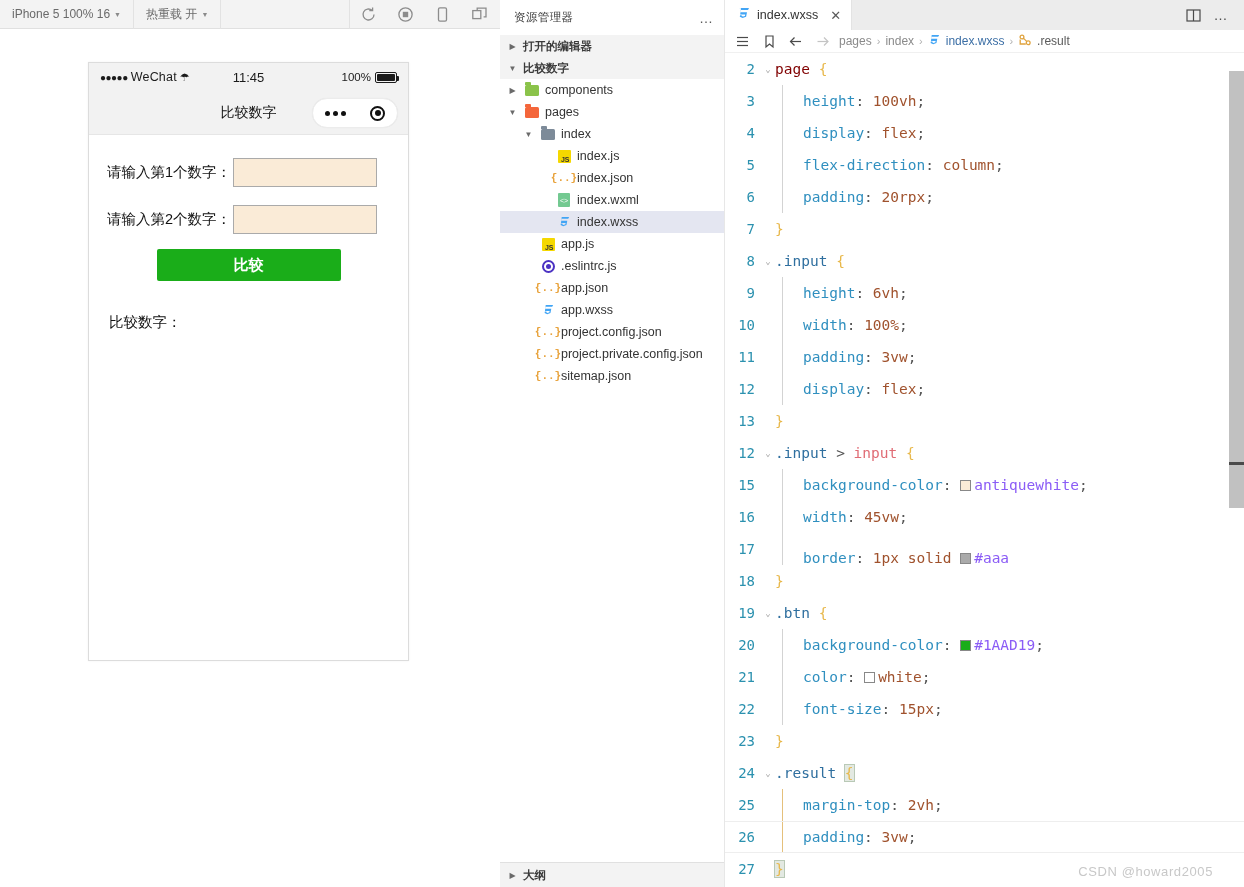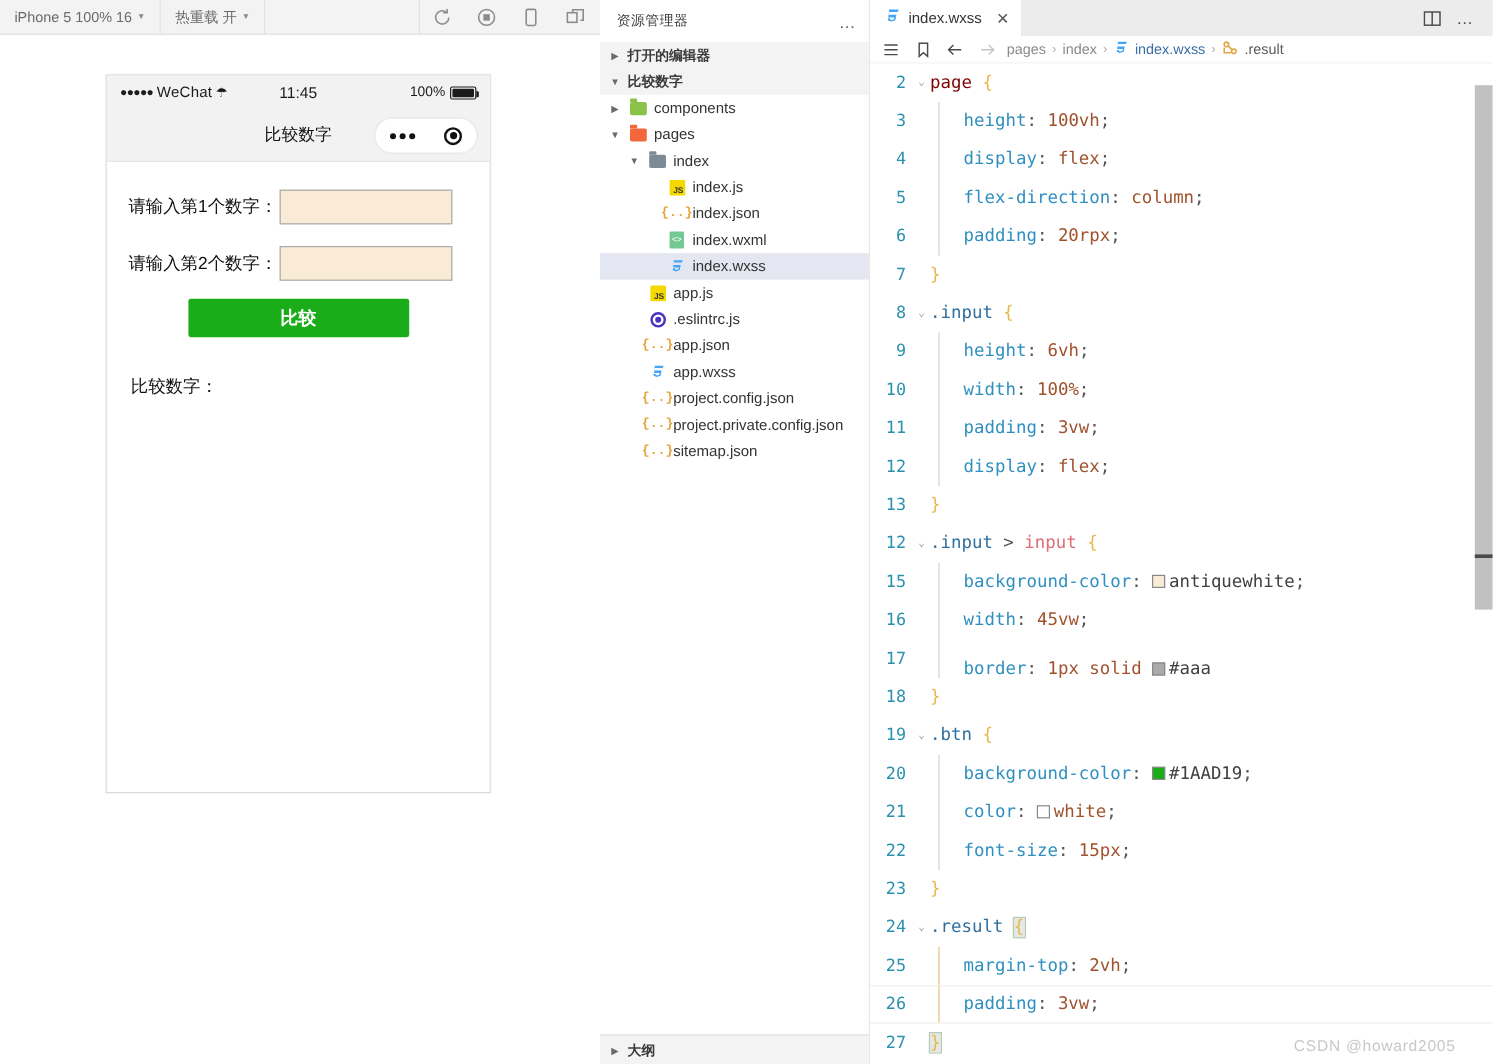--- a/index.html
+++ b/index.html
@@ -154,21 +154,21 @@
   .code { font-size:14.5px; white-space:pre; color:#333; letter-spacing:0px; }
   .indent-guide { position:absolute; left:57px; top:0; bottom:0; width:1px; background:#d3d3d3; }
   .ig-yellow { background:#e5c07b; }
 
   .t-sel   { color:#800000; }
   .t-cls   { color:#2f6f9f; }
   .t-tag   { color:#e06c75; }
   .t-prop  { color:#2f8fbf; }
   .t-val   { color:#a0522d; }
   .t-brace { color:#e8b84b; }
-  .t-hex   { color:#404040; }
+  .t-hex   { color:#8b5cf6; }
   .t-punc  { color:#555; }
   .sw { display:inline-block; width:11px; height:11px; border:1px solid #888; vertical-align:-1px; margin-right:3px; }
 
   .bracket-hl { background:#e3e9e2; outline:1px solid #b9c9b6; }
 
   .vscroll { position:absolute; right:0; width:15px; background:transparent; }
   .vthumb { position:absolute; right:0; width:15px; background:#c1c1c1; }
   .ovmark { position:absolute; right:0; width:15px; height:3px; background:#4a4a4a; }
 
   .watermark {

